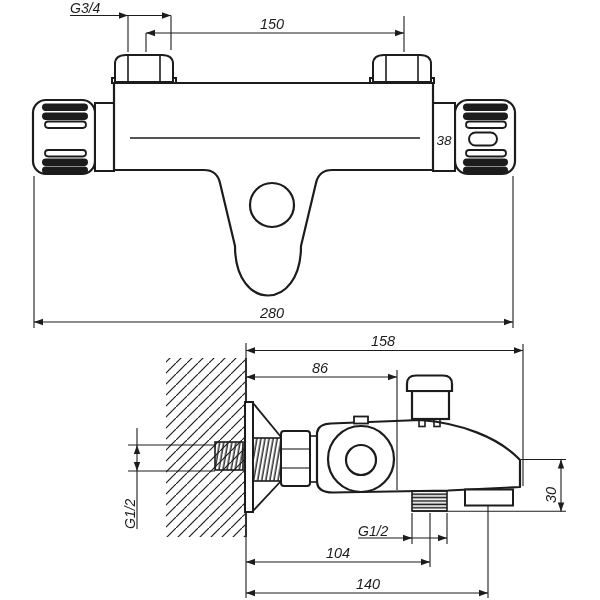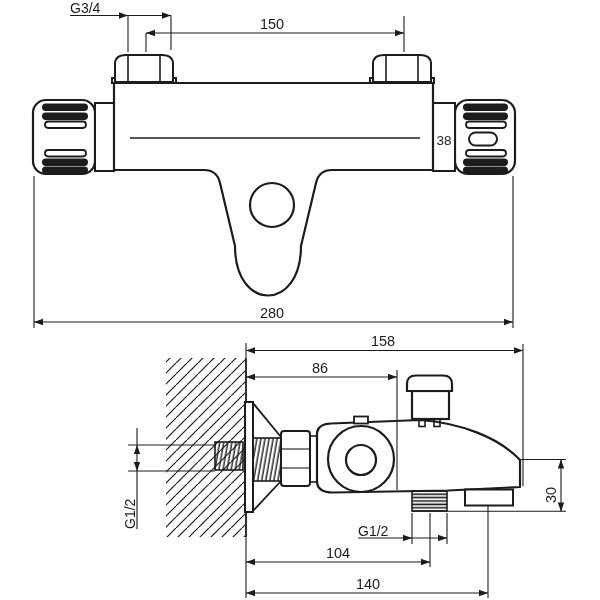--- a/index.html
+++ b/index.html
@@ -1,16 +1,16 @@
 <!DOCTYPE html>
 <html><head>
 <meta charset="utf-8">
 <style>
   html,body{margin:0;padding:0;background:#fff;}
-  .canvas{position:relative;width:600px;height:600px;background:#ffffff;overflow:hidden;}
+  .canvas{position:relative;width:600px;height:600px;background:#ffffff;overflow:hidden;font-style:italic;}
   svg{position:absolute;left:0;top:0;}
   text{font-family:"Liberation Sans","DejaVu Sans",sans-serif;fill:#1c1c1c;}
   .dimtxt{font-size:14.5px;}
   .gtxt{font-size:14px;}
   .smtxt{font-size:13.5px;}
   .thin{stroke:#1c1c1c;stroke-width:1.1;fill:none;}
   .med{stroke:#1c1c1c;stroke-width:1.6;fill:none;}
   .bold{stroke:#1c1c1c;stroke-width:2.2;fill:#ffffff;}
   .bold2{stroke:#1c1c1c;stroke-width:2;fill:#ffffff;}
   .arrow{fill:#1c1c1c;stroke:none;}

